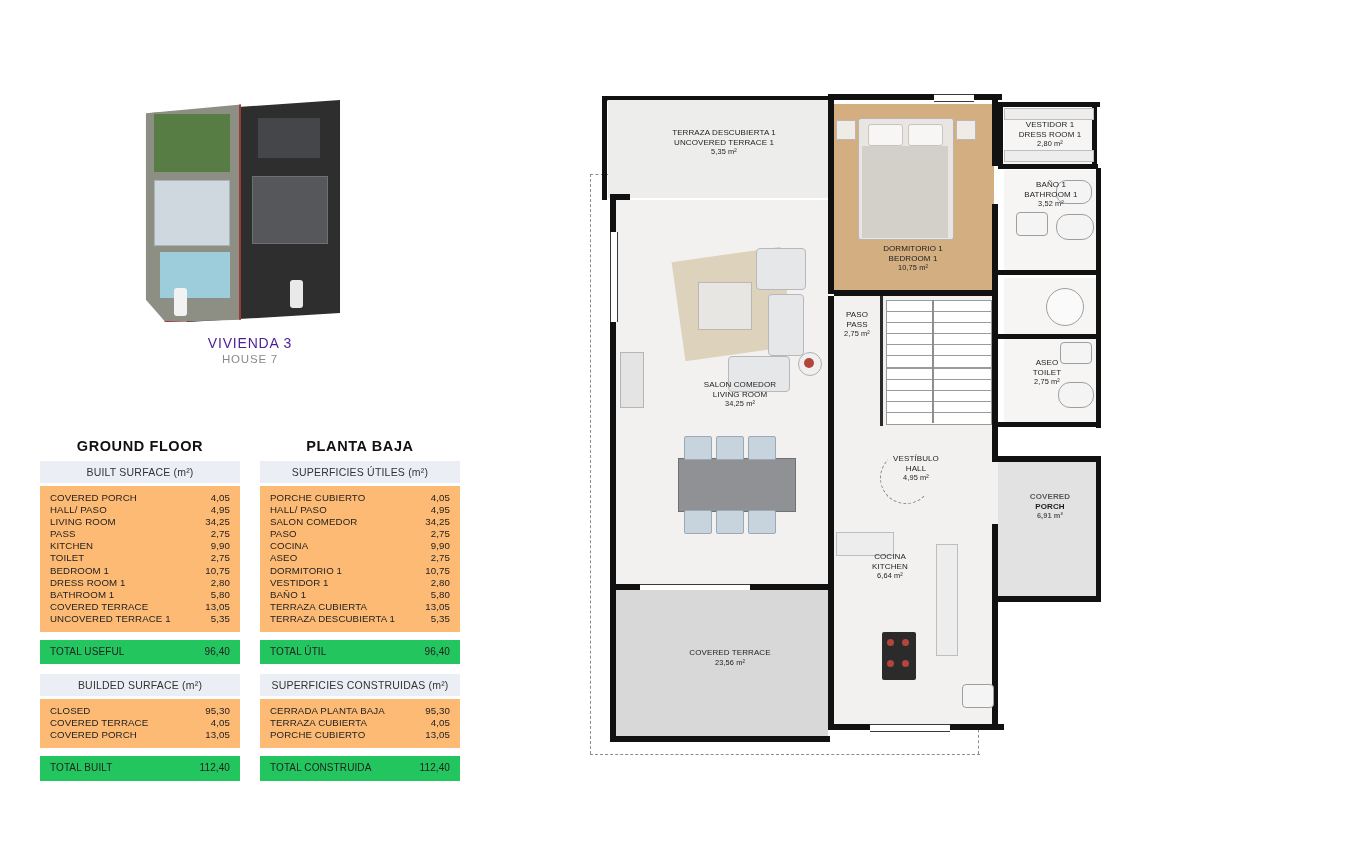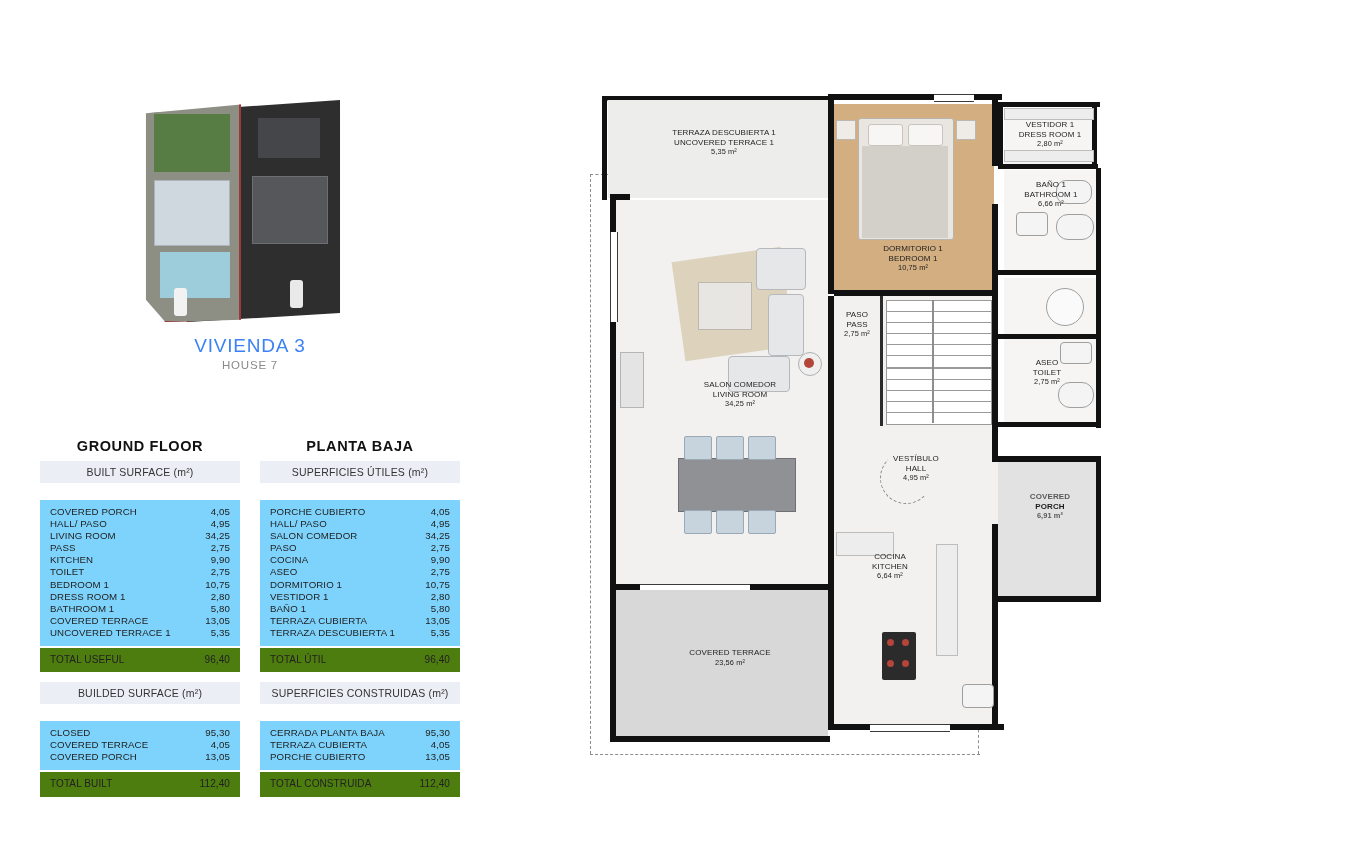--- a/index.html
+++ b/index.html
@@ -109,23 +109,23 @@
     height: 222px;
     box-sizing: border-box;
     border: 1.2px solid #9c3a3a;
     clip-path: polygon(2% 6%, 100% 2%, 100% 99%, 22% 100%, 2% 90%);
   }
   #thumb-caption {
     text-align: center;
     margin-top: 8px;
   }
   #thumb-caption .es {
-    font-size: 19px;
+    font-size: 14px;
     letter-spacing: .8px;
-    color: #3b82f6;
+    color: #4c1d95;
   }
   #thumb-caption .en {
     font-size: 11.5px;
     letter-spacing: .8px;
     color: #8a8a8a;
     margin-top: 2px;
   }
 
   
   #tables {
@@ -147,38 +147,38 @@
   }
   .table-subhead {
     background: #eceef6;
     text-align: center;
     font-size: 10.5px;
     padding: 5px 0;
     color: #333;
     letter-spacing: .2px;
   }
   .table-body {
-    background: #7dd3fc;
+    background: #fdba74;
     padding: 6px 10px 7px 10px;
-    margin-top: 17px;
+    margin-top: 3px;
   }
   .trow {
     display: flex;
     justify-content: space-between;
     font-size: 9.7px;
     line-height: 12.1px;
     color: #222;
     letter-spacing: .1px;
   }
   .trow .lbl { white-space: nowrap; }
   .trow .val { white-space: nowrap; }
   .table-total {
-    background: #4d7c0f;
+    background: #22c55e;
     padding: 6px 10px;
-    margin-top: 2px;
+    margin-top: 8px;
   }
   .table-total .trow { font-size: 10px; }
   .spacer-8 { height: 10px; }
 
   
   #plan {
     position: absolute;
     left: 580px;
     top: 84px;
     width: 560px;
@@ -518,21 +518,21 @@
   <div class="room floor-light" style="left:424px; top:86px; width:96px; height:104px;"></div>
   <div class="wall" style="left:516px; top:84px; width:5px; height:108px;"></div>
   <div class="wall" style="left:418px; top:186px; width:103px; height:5px;"></div>
   <div class="furn fixture" style="left:436px; top:128px; width:30px; height:22px;"></div>
   <div class="furn fixture" style="left:476px; top:96px; width:34px; height:22px; border-radius:10px;"></div>
   <div class="furn fixture" style="left:476px; top:130px; width:36px; height:24px; border-radius:12px;"></div>
 
   <div class="lbl" style="left:428px; top:96px; width:86px;">
     <div>BAÑO 1</div>
     <div class="en">BATHROOM 1</div>
-    <div class="ar">6,66 m²</div>
+    <div class="ar">3,52 m²</div>
   </div>
 
   <div class="room floor-light" style="left:424px; top:194px; width:96px; height:56px;"></div>
   <div class="wall" style="left:516px; top:192px; width:5px; height:58px;"></div>
   <div class="furn" style="left:466px; top:204px; width:36px; height:36px; border:1px solid #9f9f9f; border-radius:50%; background:#fafafa;"></div>
 
   <div class="room floor-light" style="left:424px; top:254px; width:96px; height:88px;"></div>
   <div class="wall" style="left:418px; top:250px; width:103px; height:5px;"></div>
   <div class="wall" style="left:516px; top:250px; width:5px; height:94px;"></div>
   <div class="wall" style="left:418px; top:338px; width:103px; height:5px;"></div>

